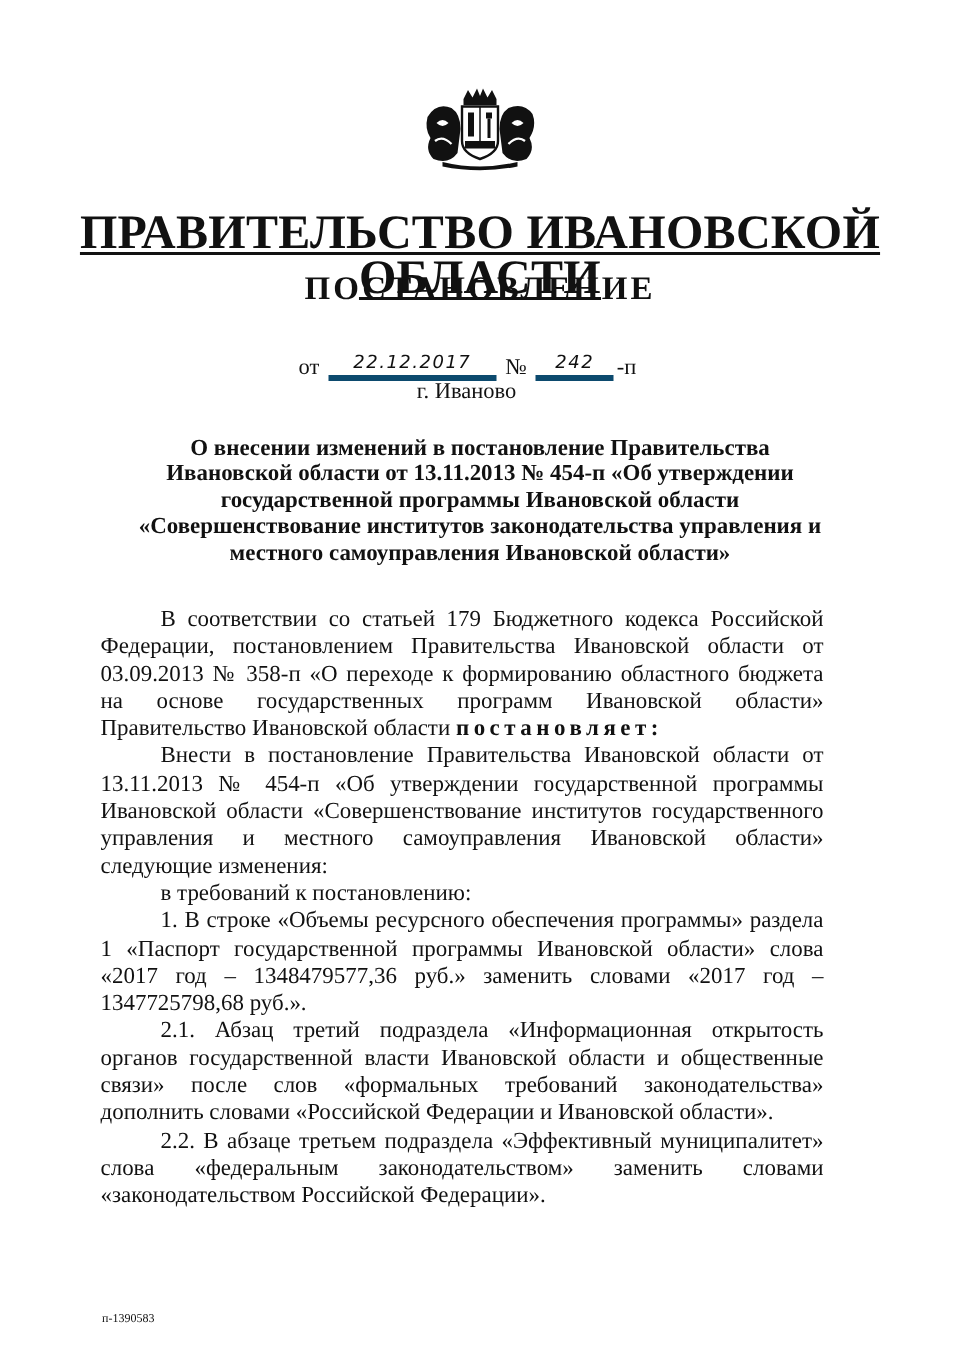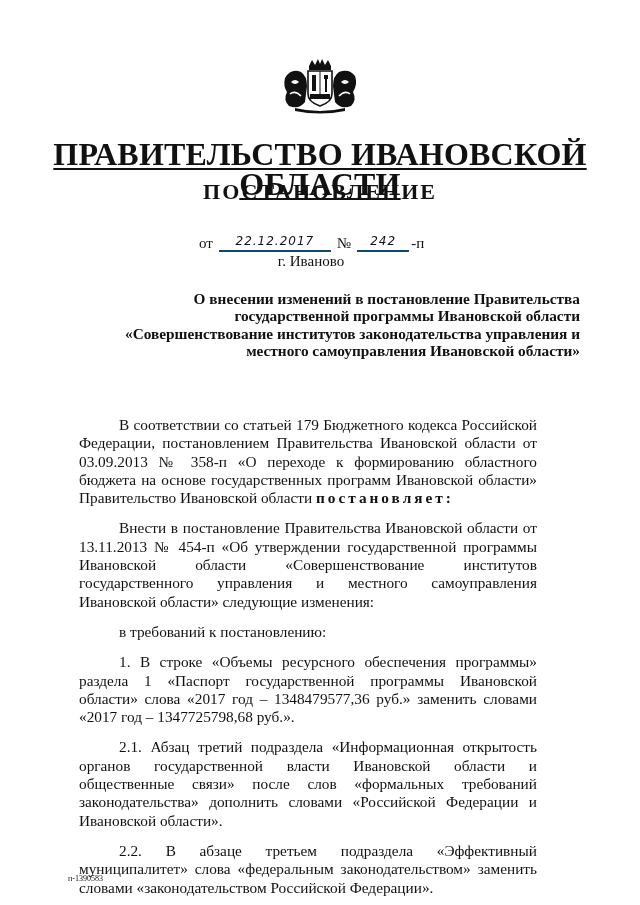--- a/index.html
+++ b/index.html
@@ -53,21 +53,21 @@
       top: 234px;
       font-size: 15px;
       line-height: 18px;
       white-space: nowrap;
       display: flex;
       align-items: flex-end;
       justify-content: space-between;
     }
     .fill-line {
       display: inline-block;
-      border-bottom: 2px solid #0c4a6e;
+      border-bottom: 4px solid #0c4a6e;
       text-align: center;
       font-family: "DejaVu Sans", sans-serif;
       font-style: italic;
       font-size: 12px;
       letter-spacing: 1px;
       height: 16px;
       line-height: 14px;
     }
     .fill-date { width: 112px; margin: 0 6px 0 6px; }
     .fill-num { width: 52px; margin: 0 2px 0 6px; }
@@ -80,36 +80,36 @@
       font-size: 15px;
       line-height: 18px;
       padding-left: 10px;
       box-sizing: border-box;
     }
     .subject {
       position: absolute;
       left: 60px;
       width: 520px;
       top: 290px;
-      text-align: right;
+      text-align: center;
       font-weight: bold;
       font-size: 15.3px;
       line-height: 17.4px;
     }
     .body-text {
       position: absolute;
       left: 67px;
       width: 482px;
       top: 404px;
       font-size: 15.3px;
       line-height: 18.3px;
       text-align: justify;
     }
     .body-text p {
-      margin: 12px;
+      margin: 0;
       text-indent: 40px;
     }
     .spaced-bold {
       font-weight: bold;
       letter-spacing: 3px;
     }
     .footer-code {
       position: absolute;
       left: 68px;
       top: 874px;
@@ -155,20 +155,21 @@
   <span class="fill-line fill-date">22.12.2017</span>
   <span>№</span>
   <span class="fill-line fill-num">242</span>
   <span>-п</span>
 </div>
 
 <div class="city">г. Иваново</div>
 
 <div class="subject">
   <div>О внесении изменений в постановление Правительства</div>
+  <div>Ивановской области от 13.11.2013 № 454-п «Об утверждении</div>
   <div>государственной программы Ивановской области</div>
   <div>«Совершенствование институтов законодательства управления и</div>
   <div>местного самоуправления Ивановской области»</div>
 </div>
 
 <div class="body-text">
   <p><span>В соответствии со статьей 179 Бюджетного кодекса Российской Федерации, постановлением Правительства Ивановской области от 03.09.2013 № 358-п «О переходе к формированию областного бюджета на основе государственных программ Ивановской области» Правительство Ивановской области </span><span class="spaced-bold">постановляет:</span></p>
   <p>Внести в постановление Правительства Ивановской области от 13.11.2013 № 454-п «Об утверждении государственной программы Ивановской области «Совершенствование институтов государственного управления и местного самоуправления Ивановской области» следующие изменения:</p>
   <p>в требований к постановлению:</p>
   <p>1. В строке «Объемы ресурсного обеспечения программы» раздела 1 «Паспорт государственной программы Ивановской области» слова «2017 год – 1348479577,36 руб.» заменить словами «2017 год – 1347725798,68 руб.».</p>

